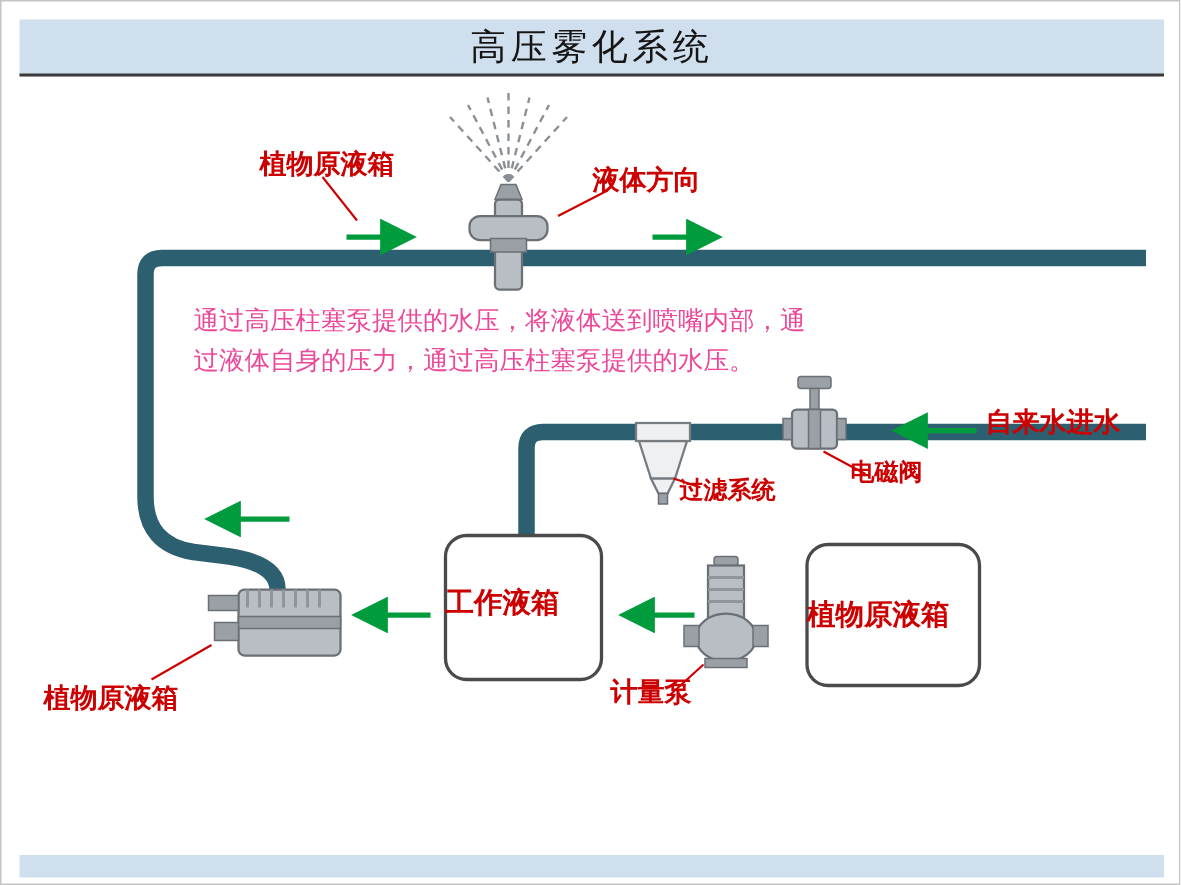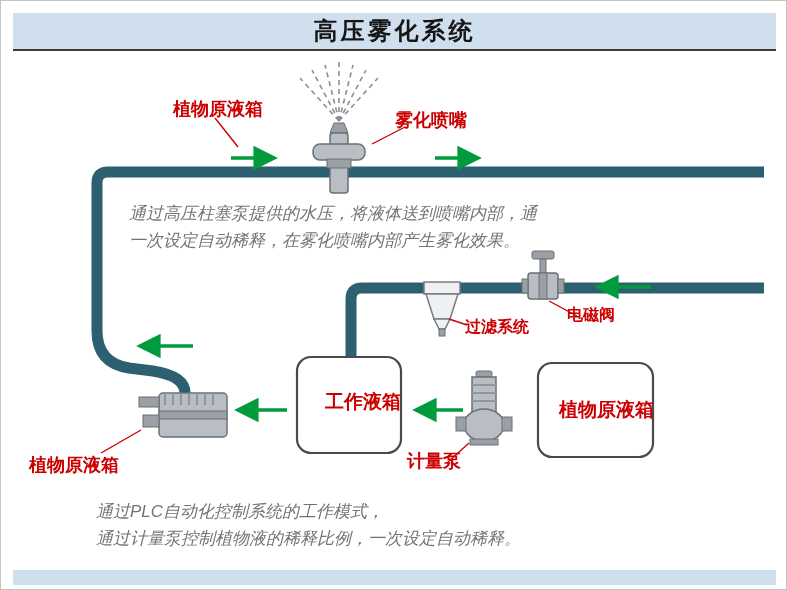--- a/index.html
+++ b/index.html
@@ -5,34 +5,34 @@
   html,body { margin:0; padding:0; background:#fff; }
   .slide {
     position:relative; width:787px; height:590px; background:#ffffff;
     border:1px solid #c4c4c4; box-sizing:border-box; overflow:hidden;
     font-family:"Liberation Sans", sans-serif;
   }
   .band { position:absolute; left:12px; width:763px; background:#cfdfee; }
   .band.top { top:12px; height:36px; border-bottom:2px solid #3a3a3a;
     display:flex; align-items:center; justify-content:center; }
   .band.bottom { top:569px; height:15px; }
-  .title { font-size:24px; font-weight:700; color:#151515; letter-spacing:3px; }
+  .title { font-size:24px; font-weight:400; color:#151515; letter-spacing:3px; }
   svg.layer { position:absolute; left:0; top:0; }
   .pipe { fill:none; stroke:#2c5f6f; stroke-width:11; stroke-linejoin:round; }
   .spray { stroke:#8b9097; stroke-width:1.6; stroke-dasharray:5 4; }
   .leader { stroke:#cc0000; stroke-width:1.4; }
   .flow { stroke:#009b3c; stroke-width:3.5; }
   .comp-fill { fill:#b9bec4; stroke:#6b7076; stroke-width:1.5; }
   .comp-dark { fill:#9aa0a6; stroke:#6b7076; stroke-width:1; }
   .comp-light { fill:#eef0f2; stroke:#777c81; stroke-width:1.5; }
   .tankbox { fill:#ffffff; stroke:#4a4a4a; stroke-width:2.2; }
   .lbl { position:absolute; color:#cc0000; font-weight:700; font-size:18px; white-space:nowrap; }
   .lbl.sm { font-size:16px; }
-  .lbl.tank { text-align:right; font-size:19px; }
-  .desc { position:absolute; color:#737373; font-size:17px; line-height:27px; white-space:nowrap;font-style:italic; }
+  .lbl.tank { text-align:left; font-size:19px; }
+  .desc { position:absolute; color:#ec4899; font-size:17px; line-height:27px; white-space:nowrap; }
 </style>
 </head>
 <body>
 
 <div class="slide">
 
   <div class="band top">
     <div class="title">高压雾化系统</div>
   </div>
 
@@ -127,31 +127,28 @@
       <line class="leader" x1="214" y1="117" x2="237" y2="146"></line>
       <line class="leader" x1="404" y1="126" x2="371" y2="143"></line>
       <line class="leader" x1="448" y1="318" x2="466" y2="324"></line>
       <line class="leader" x1="548" y1="300" x2="576" y2="315"></line>
       <line class="leader" x1="446" y1="462" x2="468" y2="442"></line>
       <line class="leader" x1="100" y1="452" x2="140" y2="429"></line>
     </g>
   </svg>
 
   <div class="lbl" style="left:172px;top:96px">植物原液箱</div>
-  <div class="lbl" style="left:394px;top:107px">雾化喷嘴</div>
-  <div class="lbl sm" style="left:464px;top:316px">过滤系统</div>
+  <div class="lbl" style="left:394px;top:107px">液体方向</div>
+  <div class="lbl" style="left:656px;top:268px">自来水进水</div>
+  <div class="lbl sm" style="left:452px;top:316px">过滤系统</div>
   <div class="lbl sm" style="left:566px;top:304px">电磁阀</div>
   <div class="lbl" style="left:406px;top:448px">计量泵</div>
   <div class="lbl" style="left:28px;top:452px">植物原液箱</div>
   <div class="lbl tank" style="left:296px;top:388px;width:104px">工作液箱</div>
   <div class="lbl tank" style="left:537px;top:396px;width:116px">植物原液箱</div>
 
   <div class="desc" style="left:128px;top:199px">
     <div>通过高压柱塞泵提供的水压，将液体送到喷嘴内部，通</div>
-    <div>一次设定自动稀释，在雾化喷嘴内部产生雾化效果。</div>
-  </div>
-  <div class="desc" style="left:95px;top:497px">
-    <div>通过PLC自动化控制系统的工作模式，</div>
-    <div>通过计量泵控制植物液的稀释比例，一次设定自动稀释。</div>
+    <div>过液体自身的压力，通过高压柱塞泵提供的水压。</div>
   </div>
 
   <div class="band bottom"></div>
 </div>
 
 </body></html>

